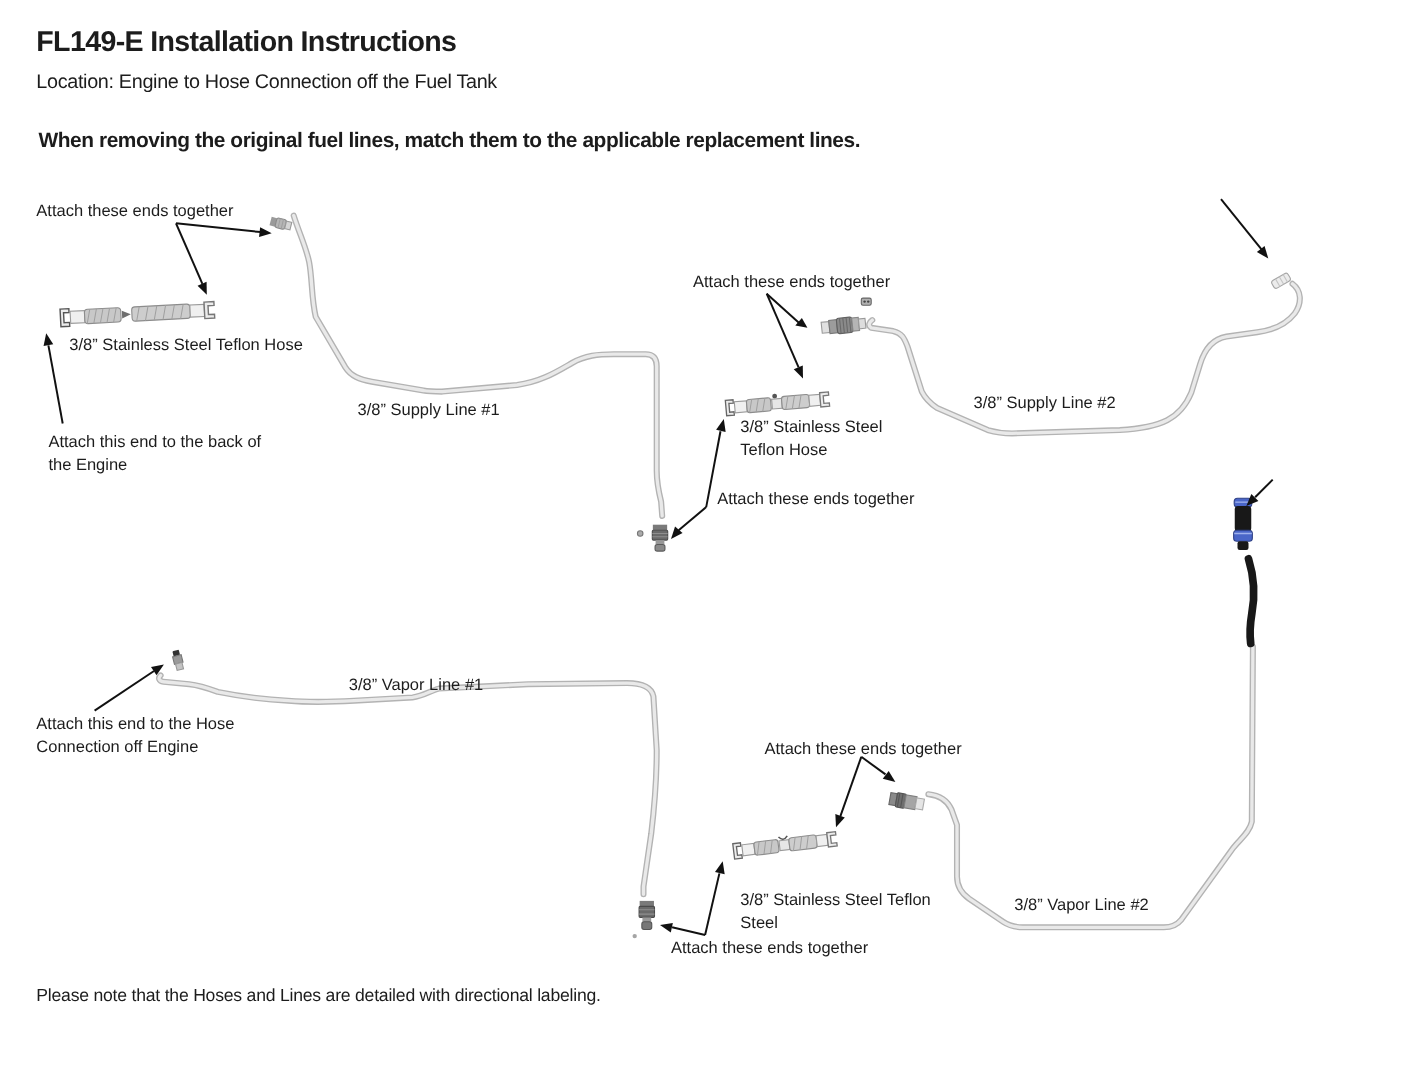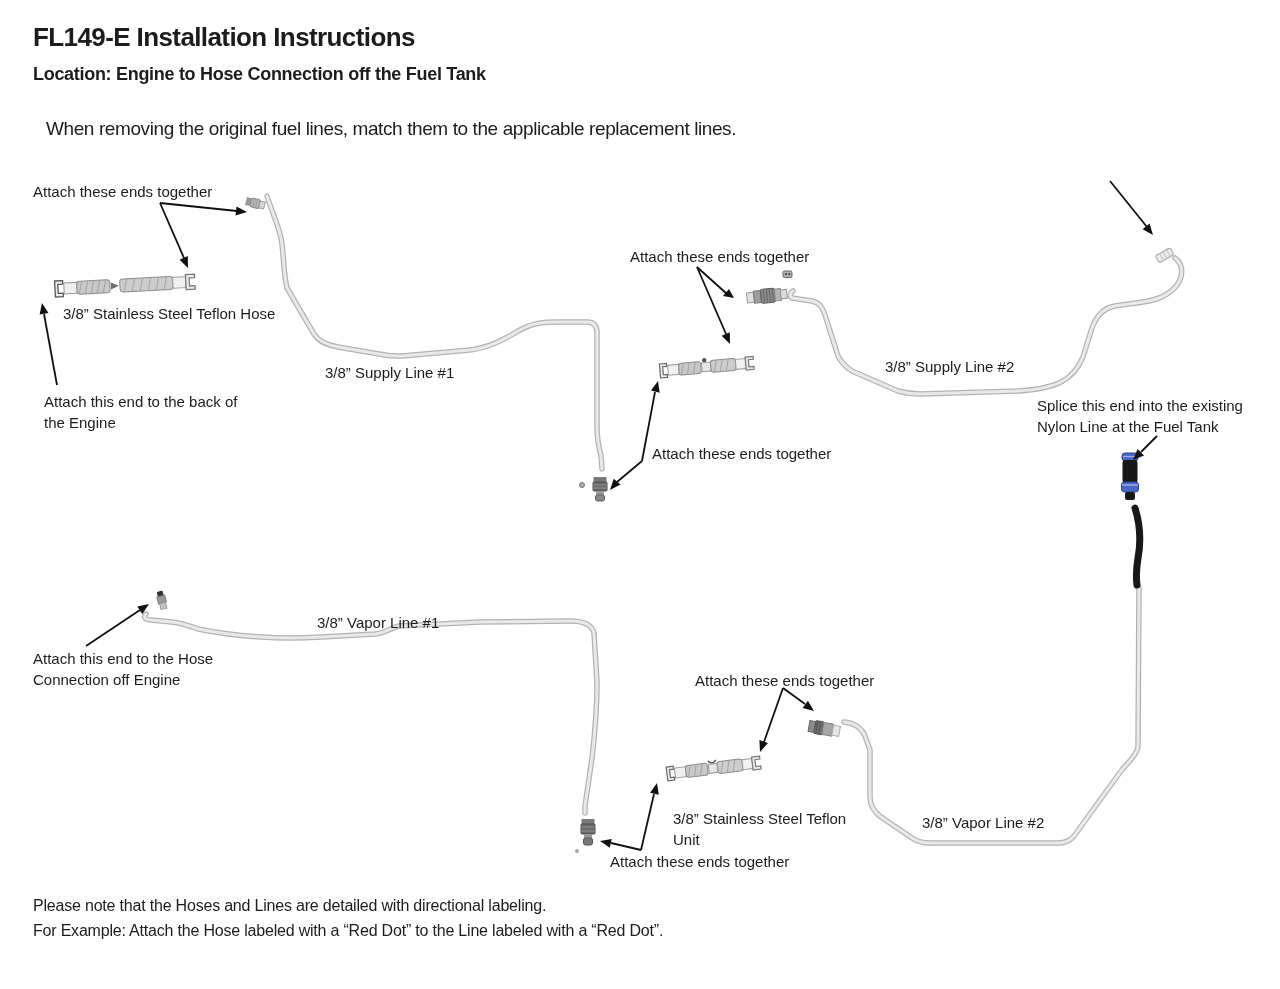--- a/index.html
+++ b/index.html
@@ -6,22 +6,22 @@
     --bg:#ffffff; --text:#1c1c1c; --tube_edge:#b3b3b3; --tube_fill:#e9e9e9;
     --fitting_dark:#6a6a6a; --splice_body:#181818; --splice_band:#4a66c8; --arrow:#111111;
   }
   html,body{margin:0;padding:0;background:var(--bg);}
   #sheet{position:relative;width:1280px;height:989px;background:var(--bg);overflow:hidden;
          font-family:"Liberation Sans",sans-serif;color:var(--text);padding-left:48px;}
   #art{position:absolute;left:0;top:0;width:1280px;height:989px;}
   .lbl{position:absolute;font-size:15px;line-height:21px;white-space:nowrap;color:var(--text);}
   .lbl div{white-space:nowrap;}
   .title{position:absolute;left:33px;top:22px;font-size:26px;font-weight:bold;letter-spacing:-0.6px;}
-  .subtitle{position:absolute;left:33px;top:64px;font-size:18px;font-weight:bold;letter-spacing:-0.3px;}
-  .intro{position:absolute;left:46px;top:118px;font-size:19px;font-weight:normal;letter-spacing:-0.4px;}
+  .subtitle{position:absolute;left:33px;top:64px;font-size:18px;font-weight:normal;letter-spacing:-0.3px;}
+  .intro{position:absolute;left:35px;top:118px;font-size:19px;font-weight:bold;letter-spacing:-0.4px;}
   .note{position:absolute;left:33px;font-size:16px;font-weight:normal;letter-spacing:-0.2px;white-space:nowrap;}
   .tube-outer{fill:none;stroke:var(--tube_edge);stroke-width:5.5;stroke-linecap:round;stroke-linejoin:round;}
   .tube-inner{fill:none;stroke:var(--tube_fill);stroke-width:3;stroke-linecap:round;stroke-linejoin:round;}
   .arrow-line{stroke:var(--arrow);stroke-width:1.8;fill:none;}
   .arrow-head{fill:var(--arrow);stroke:none;}
   .hatch{stroke:#9f9f9f;stroke-width:0.9;}
 </style>
 </head>
 <body>
 
@@ -194,36 +194,35 @@
   <div class="intro">When removing the original fuel lines, match them to the applicable replacement lines.</div>
 
   <div class="lbl" style="left:33px;top:181px">Attach these ends together</div>
   <div class="lbl" style="left:63px;top:303px">3/8” Stainless Steel Teflon Hose</div>
   <div class="lbl" style="left:44px;top:391px">
     <div>Attach this end to the back of</div>
     <div>the Engine</div>
   </div>
   <div class="lbl" style="left:325px;top:362px">3/8” Supply Line #1</div>
   <div class="lbl" style="left:630px;top:246px">Attach these ends together</div>
+  <div class="lbl" style="left:673px;top:378px">
+    <div>3/8” Stainless Steel</div>
+    <div>Teflon Hose</div>
+  </div>
   <div class="lbl" style="left:652px;top:443px">Attach these ends together</div>
   <div class="lbl" style="left:885px;top:356px">3/8” Supply Line #2</div>
-  <div class="lbl" style="left:1037px;top:395px">
-    <div>Splice this end into the existing</div>
-    <div>Nylon Line at the Fuel Tank</div>
-  </div>
 
   <div class="lbl" style="left:33px;top:648px">
     <div>Attach this end to the Hose</div>
     <div>Connection off Engine</div>
   </div>
   <div class="lbl" style="left:317px;top:612px">3/8” Vapor Line #1</div>
   <div class="lbl" style="left:695px;top:670px">Attach these ends together</div>
   <div class="lbl" style="left:673px;top:808px">
     <div>3/8” Stainless Steel Teflon</div>
-    <div>Unit</div>
+    <div>Steel</div>
   </div>
   <div class="lbl" style="left:610px;top:851px">Attach these ends together</div>
   <div class="lbl" style="left:922px;top:812px">3/8” Vapor Line #2</div>
 
   <div class="note" style="top:897px">Please note that the Hoses and Lines are detailed with directional labeling.</div>
-  <div class="note" style="top:922px">For Example: Attach the Hose labeled with a “Red Dot” to the Line labeled with a “Red Dot”.</div>
 
 </div>
 
 </body></html>

